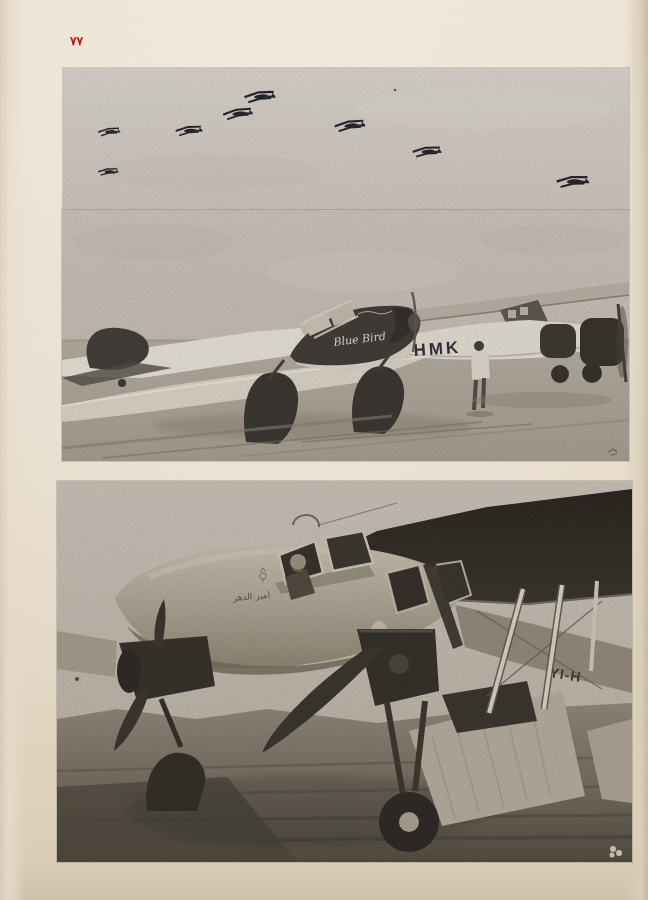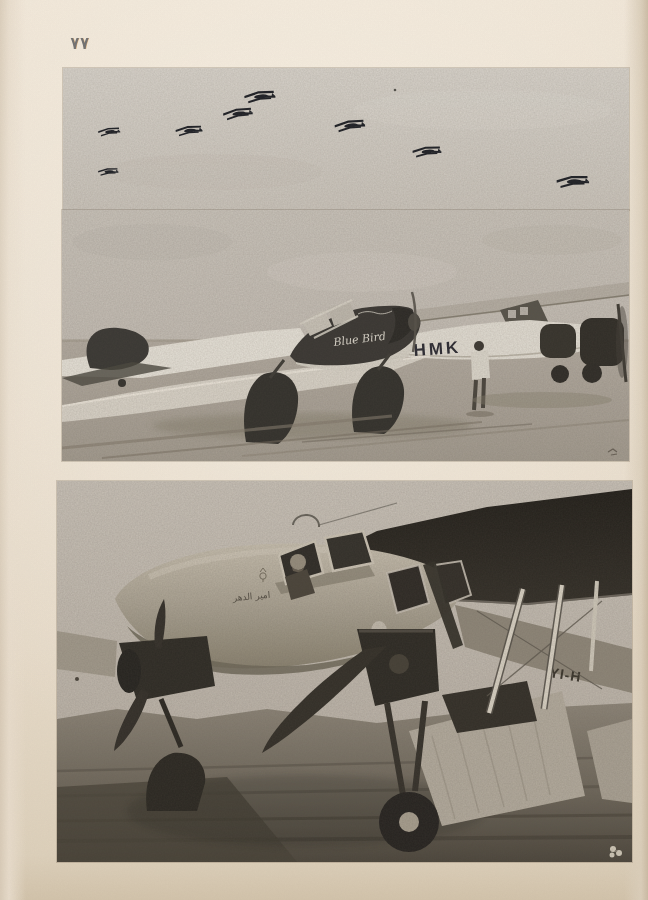--- a/index.html
+++ b/index.html
@@ -8,22 +8,22 @@
     font-family:"Liberation Sans",sans-serif;
     background:
       radial-gradient(120% 90% at 45% 32%, rgba(255,251,242,.45), rgba(255,251,242,0) 62%),
       linear-gradient(90deg, #d9cbb8 0px, #e7dbca 9px, rgba(231,219,202,0) 26px),
       linear-gradient(270deg, #cbbba4 0px, #dbceba 7px, rgba(219,206,186,0) 24px),
       linear-gradient(180deg, #f0e6d7 0%, #eadfcf 30%, #e6dac8 72%, #ddd0bb 95%, #d2c3ab 100%);
   }
   .page{position:absolute;inset:0;}
   .page-number{
     position:absolute;left:70px;top:34px;
-    font-family:Liberation Mono, monospace;font-weight:bold;font-size:16px;
-    color:#737373;text-shadow:.6px .2px 0 rgba(196,120,40,.55);
+    font-family:Liberation Sans, sans-serif;font-weight:bold;font-size:12px;
+    color:#b91c1c;text-shadow:.6px .2px 0 rgba(196,120,40,.55);
     letter-spacing:1px;
   }
   figure.photo{margin:0;position:absolute;
     box-shadow: inset 0 0 12px rgba(40,34,26,.20), 0 0 0 1px rgba(92,78,60,.22);
   }
   figure.photo svg{display:block;width:100%;height:100%;}
   .photo1{left:63px;top:68px;width:566px;height:142px;}
   .photo2{left:62px;top:210px;width:567px;height:251px;}
   .photo3{left:57px;top:481px;width:575px;height:381px;}
   .paper-grain{position:absolute;inset:0;pointer-events:none;opacity:.45;}

